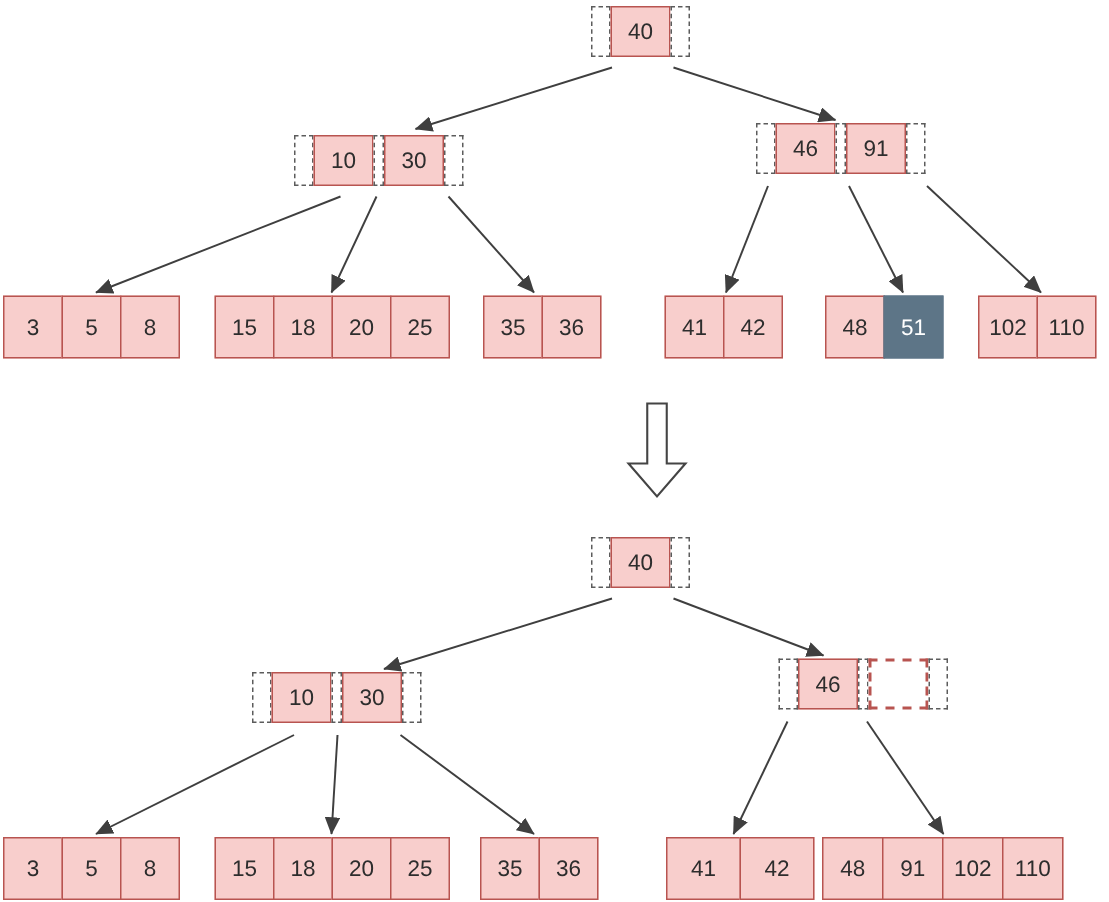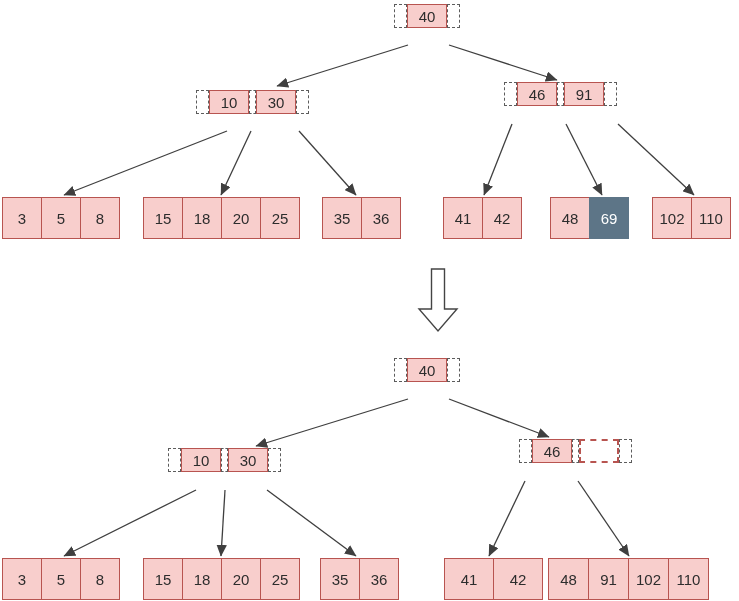--- a/index.html
+++ b/index.html
@@ -16,21 +16,21 @@
     width:13px;height:42px;box-sizing:border-box;background:#fff;
     border:1px dashed var(--empty-slot-border);
   }
   .slot.narrow{width:7px;}
   .cell{
     width:40px;height:42px;box-sizing:border-box;
     display:flex;align-items:center;justify-content:center;
     background:var(--node-fill);border:1px solid var(--node-border);
     color:var(--key-text);font-size:15px;line-height:1;
   }
-  .node .slot,.node .cell{height:24px;}
+  .node .slot,.node .cell{height:34px;}
   .leaf .cell + .cell{margin-left:-1px;}
   .cell.hl{
     background:var(--highlight-fill);color:var(--highlight-text);
     border-color:var(--highlight-fill);
   }
   .cell.removed{
     background:#ffffff;border:2px dashed var(--removed-key-border);
   }
   .cell.w50{width:50px;}
   .cell.w41{width:41px;}
@@ -113,21 +113,21 @@
       <span class="cell">36</span>
     </div>
 
     <div class="leaf" style="left:443px;top:197px">
       <span class="cell">41</span>
       <span class="cell">42</span>
     </div>
 
     <div class="leaf" style="left:550px;top:197px">
       <span class="cell">48</span>
-      <span class="cell hl">69</span>
+      <span class="cell hl">51</span>
     </div>
 
     <div class="leaf" style="left:652px;top:197px">
       <span class="cell">102</span>
       <span class="cell">110</span>
     </div>
 
   </section>
 
   <section>

